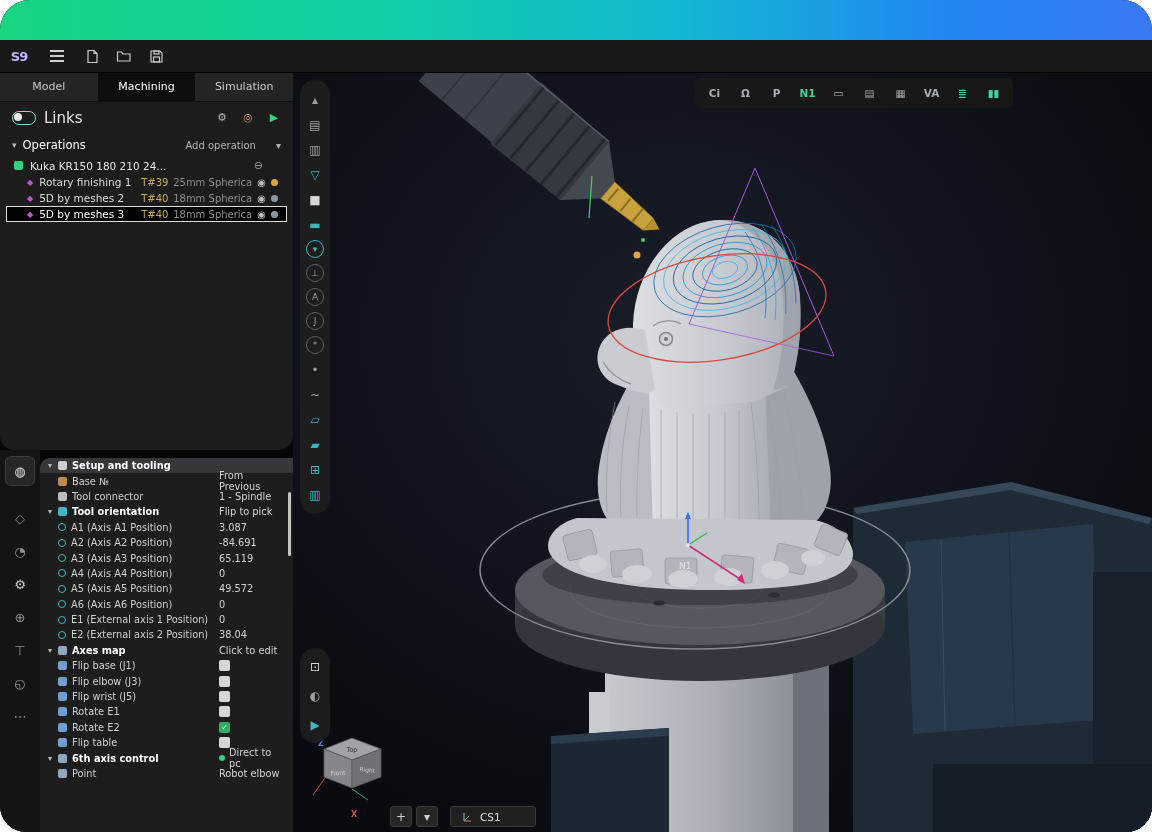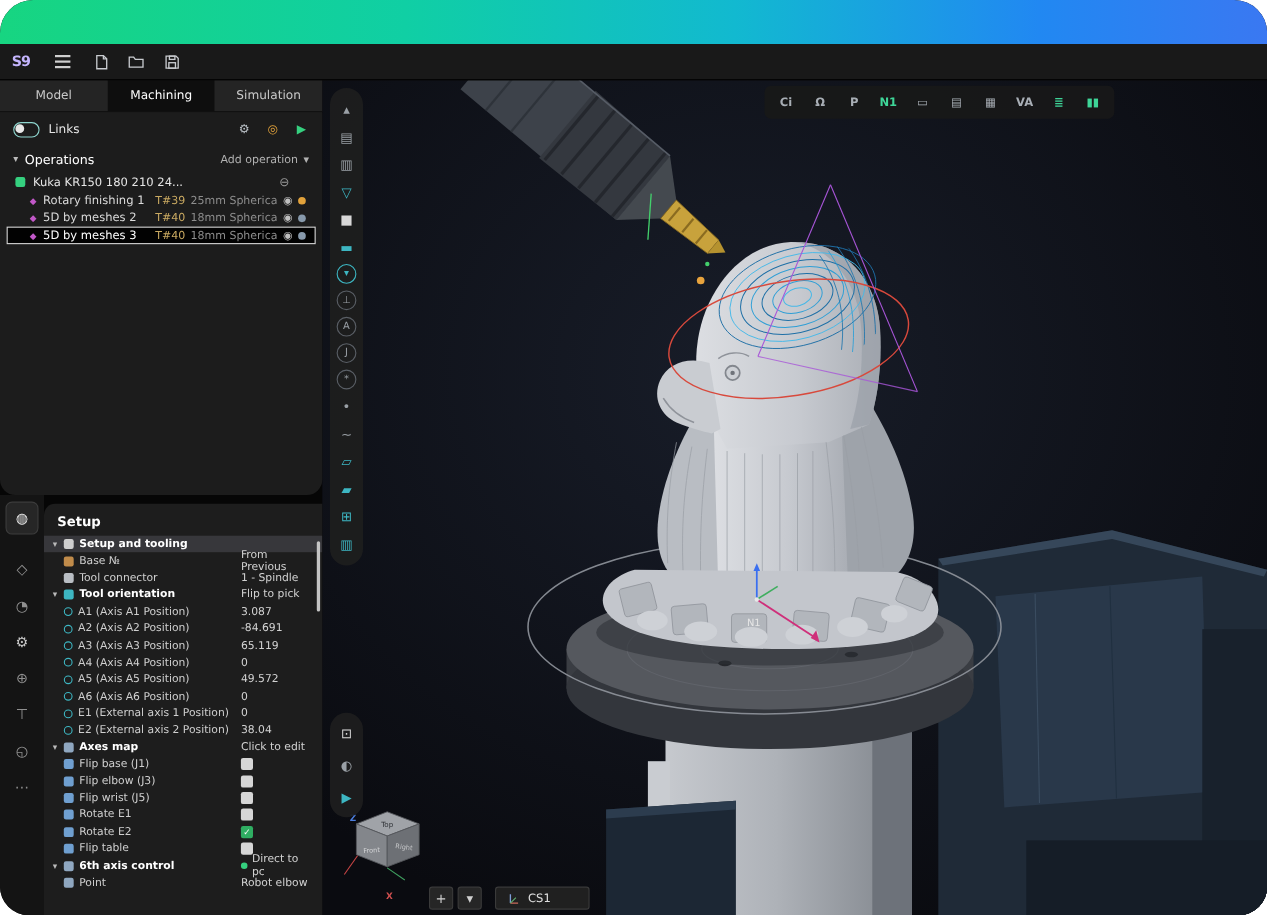--- a/index.html
+++ b/index.html
@@ -40,27 +40,27 @@
   .mtic.circle{width:18px;height:18px;border:1px solid #5a5f66;border-radius:50%;font-size:9px;margin:2px 0;box-sizing:border-box;}
   
   .ops-panel{position:absolute;left:0;top:72px;width:293px;height:378px;background:#1c1c1c;
     border-radius:0 0 14px 14px;z-index:4;overflow:hidden;}
   .ptabs{display:flex;height:29px;background:#242424;border-bottom:1px solid #101010;}
   .ptab{flex:1;display:flex;align-items:center;justify-content:center;font-size:11px;color:#c9c9c9;}
   .ptab.active{background:#0e0e0e;color:#fff;}
   .links-row{height:31px;display:flex;align-items:center;padding:0 12px;gap:8px;}
   .toggle{width:22px;height:12px;border:1px solid #8fd6cf;border-radius:7px;position:relative;flex:none;}
   .toggle::after{content:'';position:absolute;left:1px;top:1px;width:8px;height:8px;border-radius:50%;background:#e8e8e8;}
-  .links-label{font-size:11px;color:#e4e4e4;}
+  .links-label{font-size:15px;color:#e4e4e4;}
   .links-icons{margin-left:auto;display:flex;gap:12px;font-size:11px;align-items:center;}
   .lkic{width:14px;text-align:center;}
   .ops-header{height:24px;display:flex;align-items:center;padding:0 12px;}
   .ops-header .chv{color:#bbb;font-size:9px;margin-right:6px;}
   .ops-title{font-size:11.5px;font-weight:normal;color:#fff;}
-  .add-op{margin-left:auto;font-size:10px;color:#b2b2b2;display:flex;align-items:center;gap:5px;}
+  .add-op{margin-left:auto;font-size:10px;color:#b2b2b2;display:flex;align-items:center;gap:20px;}
   .machine-row{height:17px;display:flex;align-items:center;padding:0 30px 0 14px;font-size:10.5px;color:#e6e6e6;gap:7px;}
   .robot-ic{width:9px;height:9px;border-radius:2px;background:#35d07f;flex:none;}
   .minus-ic{margin-left:auto;color:#9a9a9a;font-size:11px;}
   .oprow{height:16px;display:flex;align-items:center;padding:0 8px 0 20px;font-size:10.5px;color:#dadada;
     margin:0 6px;border:1px solid transparent;box-sizing:border-box;}
   .oprow.sel{background:#020202;border-color:#dcdcdc;color:#fff;}
   .opic{color:#c258c8;font-size:8px;margin-right:6px;}
   .opname{width:102px;overflow:hidden;white-space:nowrap;}
   .optool{width:32px;color:#c9a961;font-size:10px;}
   .opinfo{flex:1;color:#8d8d8d;font-size:10px;overflow:hidden;white-space:nowrap;}
@@ -411,21 +411,20 @@
       <div class="lsic" style="color: rgb(143, 143, 143);">◇</div>
       <div class="lsic" style="color: rgb(143, 143, 143);">◔</div>
       <div class="lsic" style="color: rgb(200, 200, 200);">⚙</div>
       <div class="lsic" style="color: rgb(143, 143, 143);">⊕</div>
       <div class="lsic" style="color: rgb(143, 143, 143);">⊤</div>
       <div class="lsic" style="color: rgb(143, 143, 143);">◵</div>
       <div class="lsic" style="color: rgb(143, 143, 143);">⋯</div>
     </div>
 
   <div class="setup-panel">
-    <div class="setup-title">Setup</div>
     <div id="setup-rows">
         <div class="srow hl">
           <span class="chev">▾</span>
           <span class="ric" style="background: rgb(207, 207, 207);"></span>
           <span class="slab b">Setup and tooling</span>
           <span class="sright"></span>
         </div>
         <div class="srow">
           <span class="chevsp"></span>
           <span class="ric" style="background: rgb(192, 139, 74);"></span>

